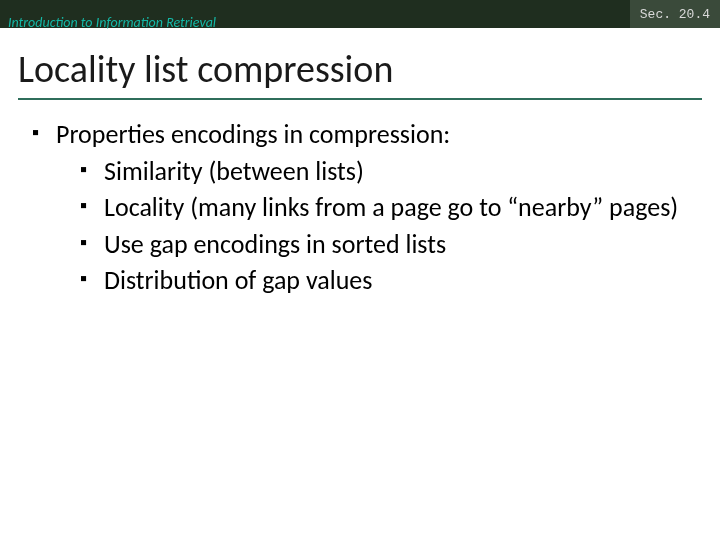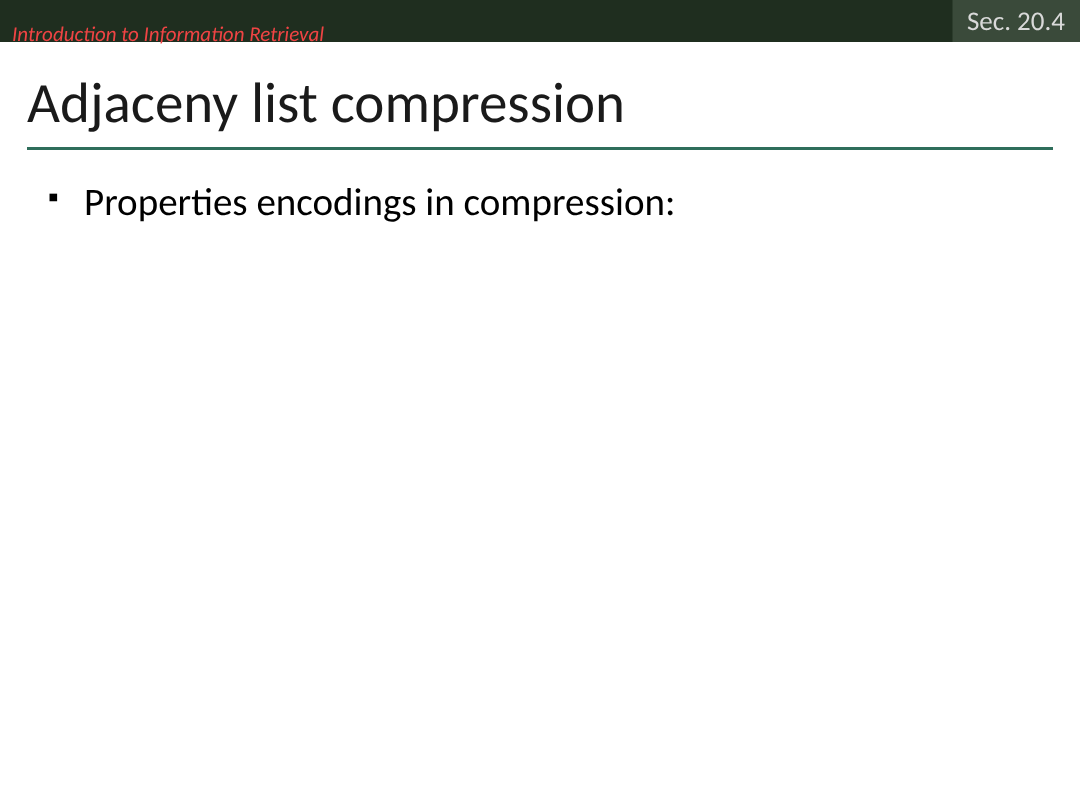--- a/index.html
+++ b/index.html
@@ -7,35 +7,36 @@
   .header {
     width: 100%;
     height: 28px;
     background: #1f2e1f;
     display: flex;
     justify-content: space-between;
     align-items: center;
     padding: 0 8px;
   }
   .header-left {
-    color: #ef4444;
+    color: #14b8a6;
     font-style: italic;
     font-size: 14px;
     font-family: Calibri, Arial, sans-serif;
     margin-top: 16px;
   }
   .header-right {
     color: #d9d9d9;
-    font-size: 18px;
+    font-size: 13px;
     background: #3a4a3a;
     height: 100%;
     display: flex;
     align-items: center;
     padding: 0 10px;
     margin-right: -8px;
+    font-family: Liberation Mono, monospace;
   }
   .title {
     font-size: 38px;
     color: #1a1a1a;
     padding: 18px 18px 6px 18px;
     font-weight: 400;
   }
   .title-rule {
     margin: 0 18px 18px 18px;
     border: none;
@@ -83,22 +84,28 @@
   }
 </style>
 </head>
 <body>
 
 <div class="header">
   <span class="header-left">Introduction to Information Retrieval</span>
   <span class="header-right">Sec. 20.4</span>
 </div>
 
-<h1 class="title">Adjaceny list compression</h1>
+<h1 class="title">Locality list compression</h1>
 <hr class="title-rule">
 
 <div class="content">
   <ul class="level1">
     <li>
       <span>Properties encodings in compression:</span>
+      <ul class="level2">
+        <li><span>Similarity (between lists)</span></li>
+        <li><span>Locality (many links from a page go to “nearby” pages)</span></li>
+        <li><span>Use gap encodings in sorted lists</span></li>
+        <li><span>Distribution of gap values</span></li>
+      </ul>
     </li>
   </ul>
 </div>
 
 </body></html>

